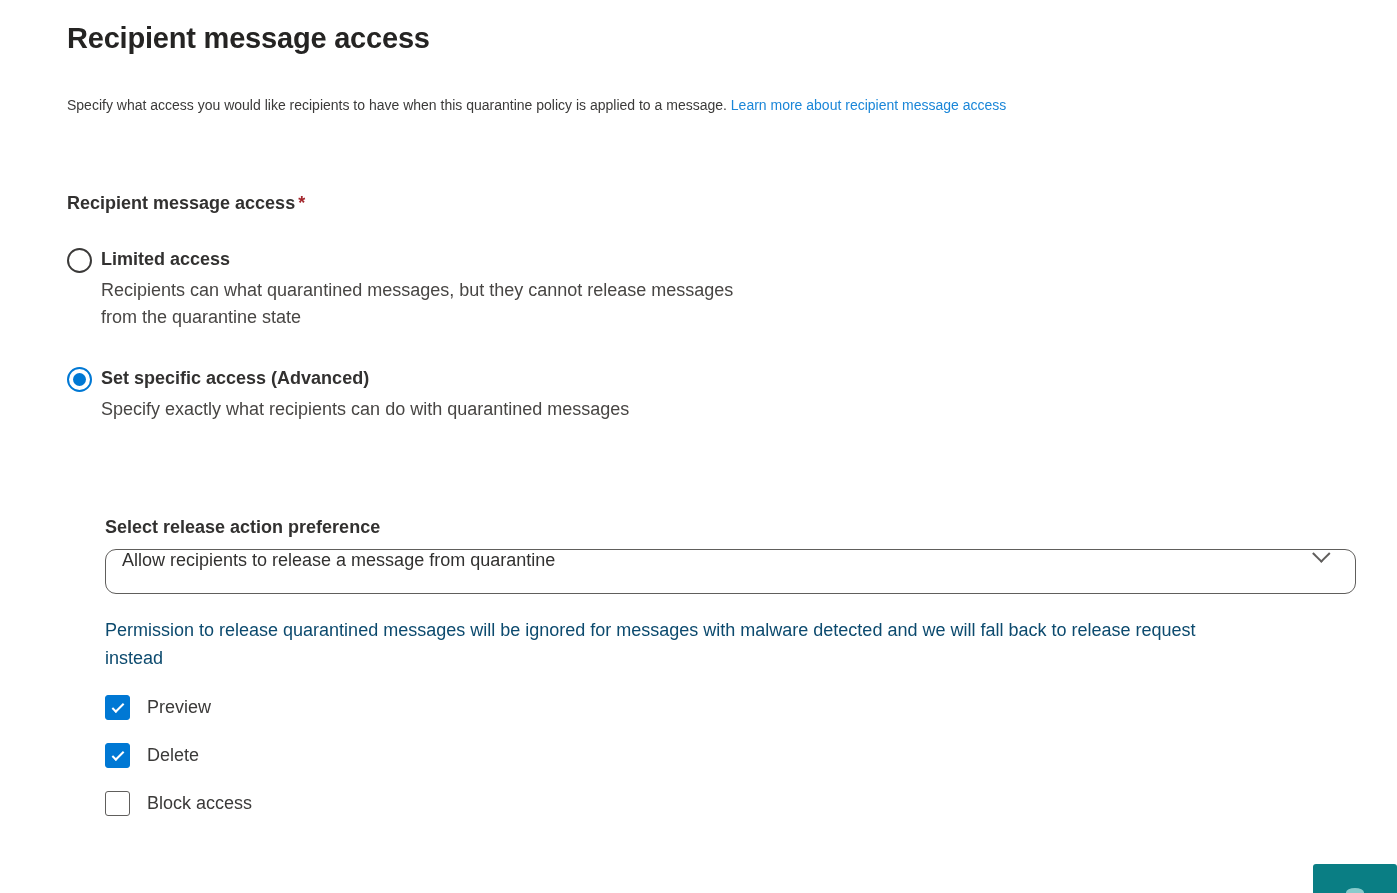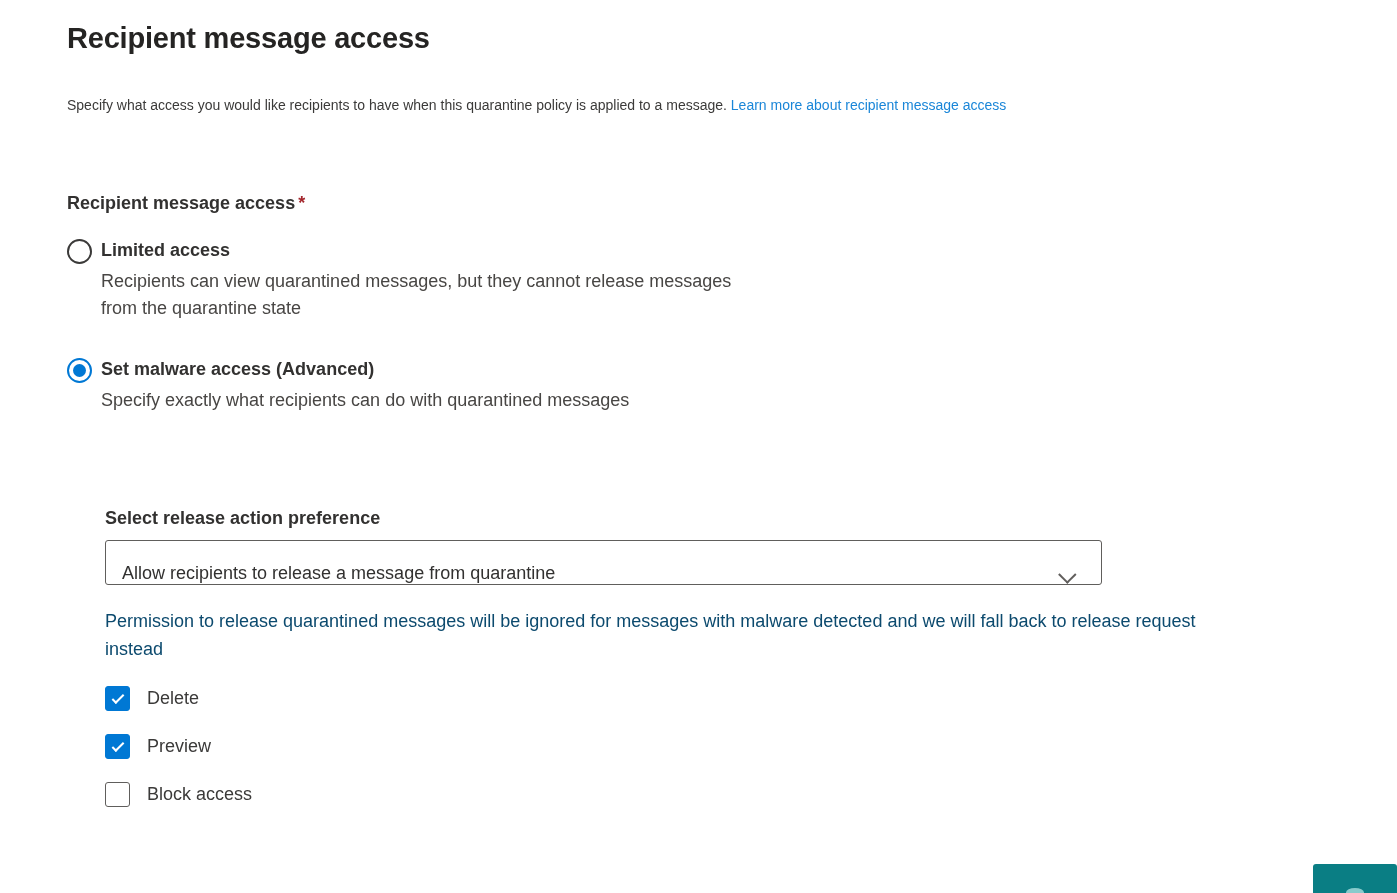--- a/index.html
+++ b/index.html
@@ -35,21 +35,21 @@
 
   .field-label {
     margin-top: 74px;
     font-size: 18px;
     font-weight: 600;
     color: #323130;
   }
   .required-marker { color: #a4262c; font-weight: 600; margin-left: 3px; }
 
   .radio-option {
-    margin-top: 24px;
+    margin-top: 33px;
     display: flex;
     align-items: flex-start;
     cursor: pointer;
   }
   .radio-option + .radio-option { margin-top: 35px; }
   .radio {
     flex: 0 0 auto;
     width: 25px; height: 25px;
     border: 2px solid #3b3a39;
     border-radius: 50%;
@@ -78,27 +78,27 @@
   .subsection { margin-top: 94px; margin-left: 38px; }
 
   .sub-label {
     font-size: 18px;
     font-weight: 700;
     color: #323130;
   }
 
   .dropdown {
     margin-top: 11px;
-    width: 997px;
+    width: 1251px;
     height: 45px;
     border: 1px solid #605e5c;
-    border-radius: 3px;
+    border-radius: 11px;
     background: #fff;
     display: flex;
-    align-items: flex-end;
+    align-items: flex-start;
     padding: 0 16px;
     cursor: pointer;
   }
   .dropdown-value { font-size: 18px; color: #323130; flex: 1 1 auto; }
   .chevron {
     flex: 0 0 auto;
     width: 13px; height: 13px;
     border-right: 2px solid #605e5c;
     border-bottom: 2px solid #605e5c;
     transform: rotate(45deg) translateY(-4px);
@@ -169,61 +169,61 @@
   <p class="intro"><span>Specify what access you would like recipients to have when this quarantine policy is applied to a message. </span><a class="link">Learn more about recipient message access</a></p>
 
   <div class="field-label">
     <span>Recipient message access</span><span class="required-marker">*</span>
   </div>
 
   <div class="radio-option">
     <span class="radio"></span>
     <div class="radio-content">
       <div class="radio-title">Limited access</div>
-      <div class="radio-desc">Recipients can view quarantined messages, but they cannot release messages from the quarantine state</div>
+      <div class="radio-desc">Recipients can what quarantined messages, but they cannot release messages from the quarantine state</div>
     </div>
   </div>
 
   <div class="radio-option">
     <span class="radio selected">
         <span class="dot"></span>
       </span>
     <div class="radio-content">
-      <div class="radio-title">Set malware access (Advanced)</div>
+      <div class="radio-title">Set specific access (Advanced)</div>
       <div class="radio-desc">Specify exactly what recipients can do with quarantined messages</div>
     </div>
   </div>
 
   <div class="subsection">
 
     <div class="sub-label">Select release action preference</div>
 
     <div class="dropdown">
       <span class="dropdown-value">Allow recipients to release a message from quarantine</span>
       <span class="chevron"></span>
     </div>
 
     <p class="note">Permission to release quarantined messages will be ignored for messages with malware detected and we will fall back to release request instead</p>
 
+
+    <div class="checkbox-row">
+      <span class="cbox checked">
+          <span class="tick"></span>
+        </span>
+      <span class="checkbox-label">Preview</span>
+    </div>
 
     <div class="checkbox-row">
       <span class="cbox checked">
           <span class="tick"></span>
         </span>
       <span class="checkbox-label">Delete</span>
     </div>
 
     <div class="checkbox-row">
-      <span class="cbox checked">
-          <span class="tick"></span>
-        </span>
-      <span class="checkbox-label">Preview</span>
-    </div>
-
-    <div class="checkbox-row">
       <span class="cbox"></span>
       <span class="checkbox-label">Block access</span>
     </div>
 
   </div>
 </div>
 
 <div class="feedback-button">
   <span class="face"></span>
 </div>

